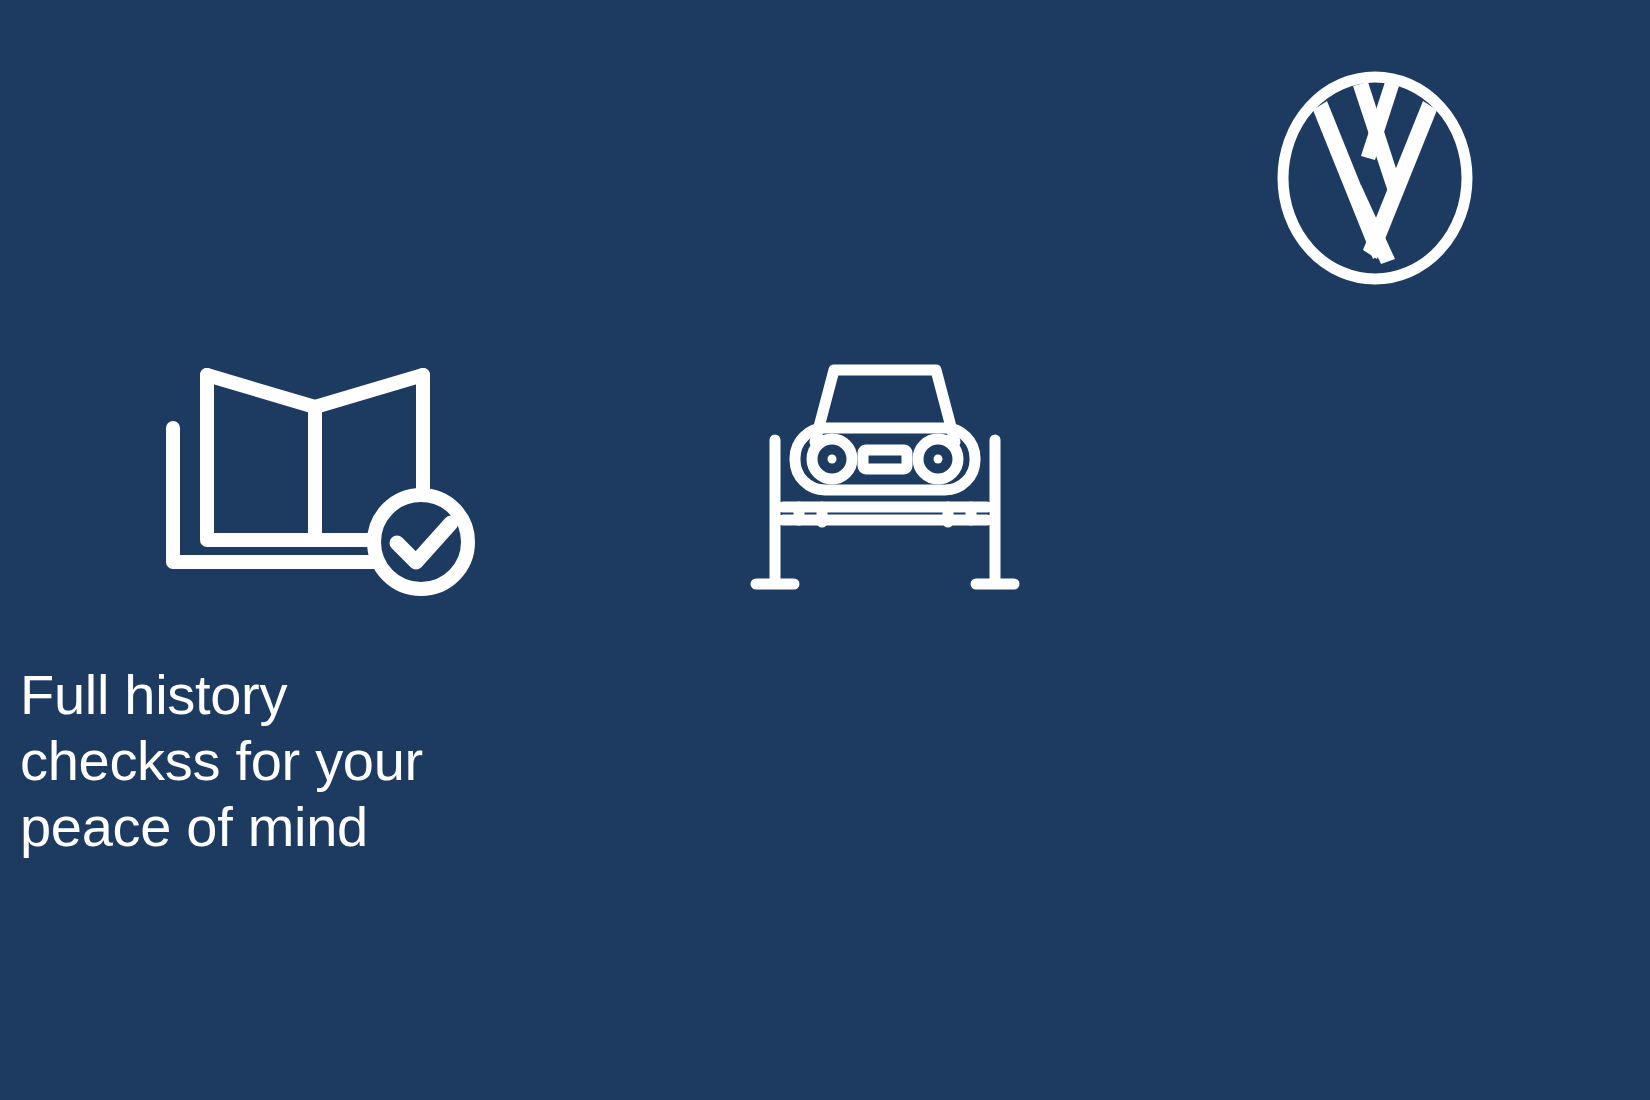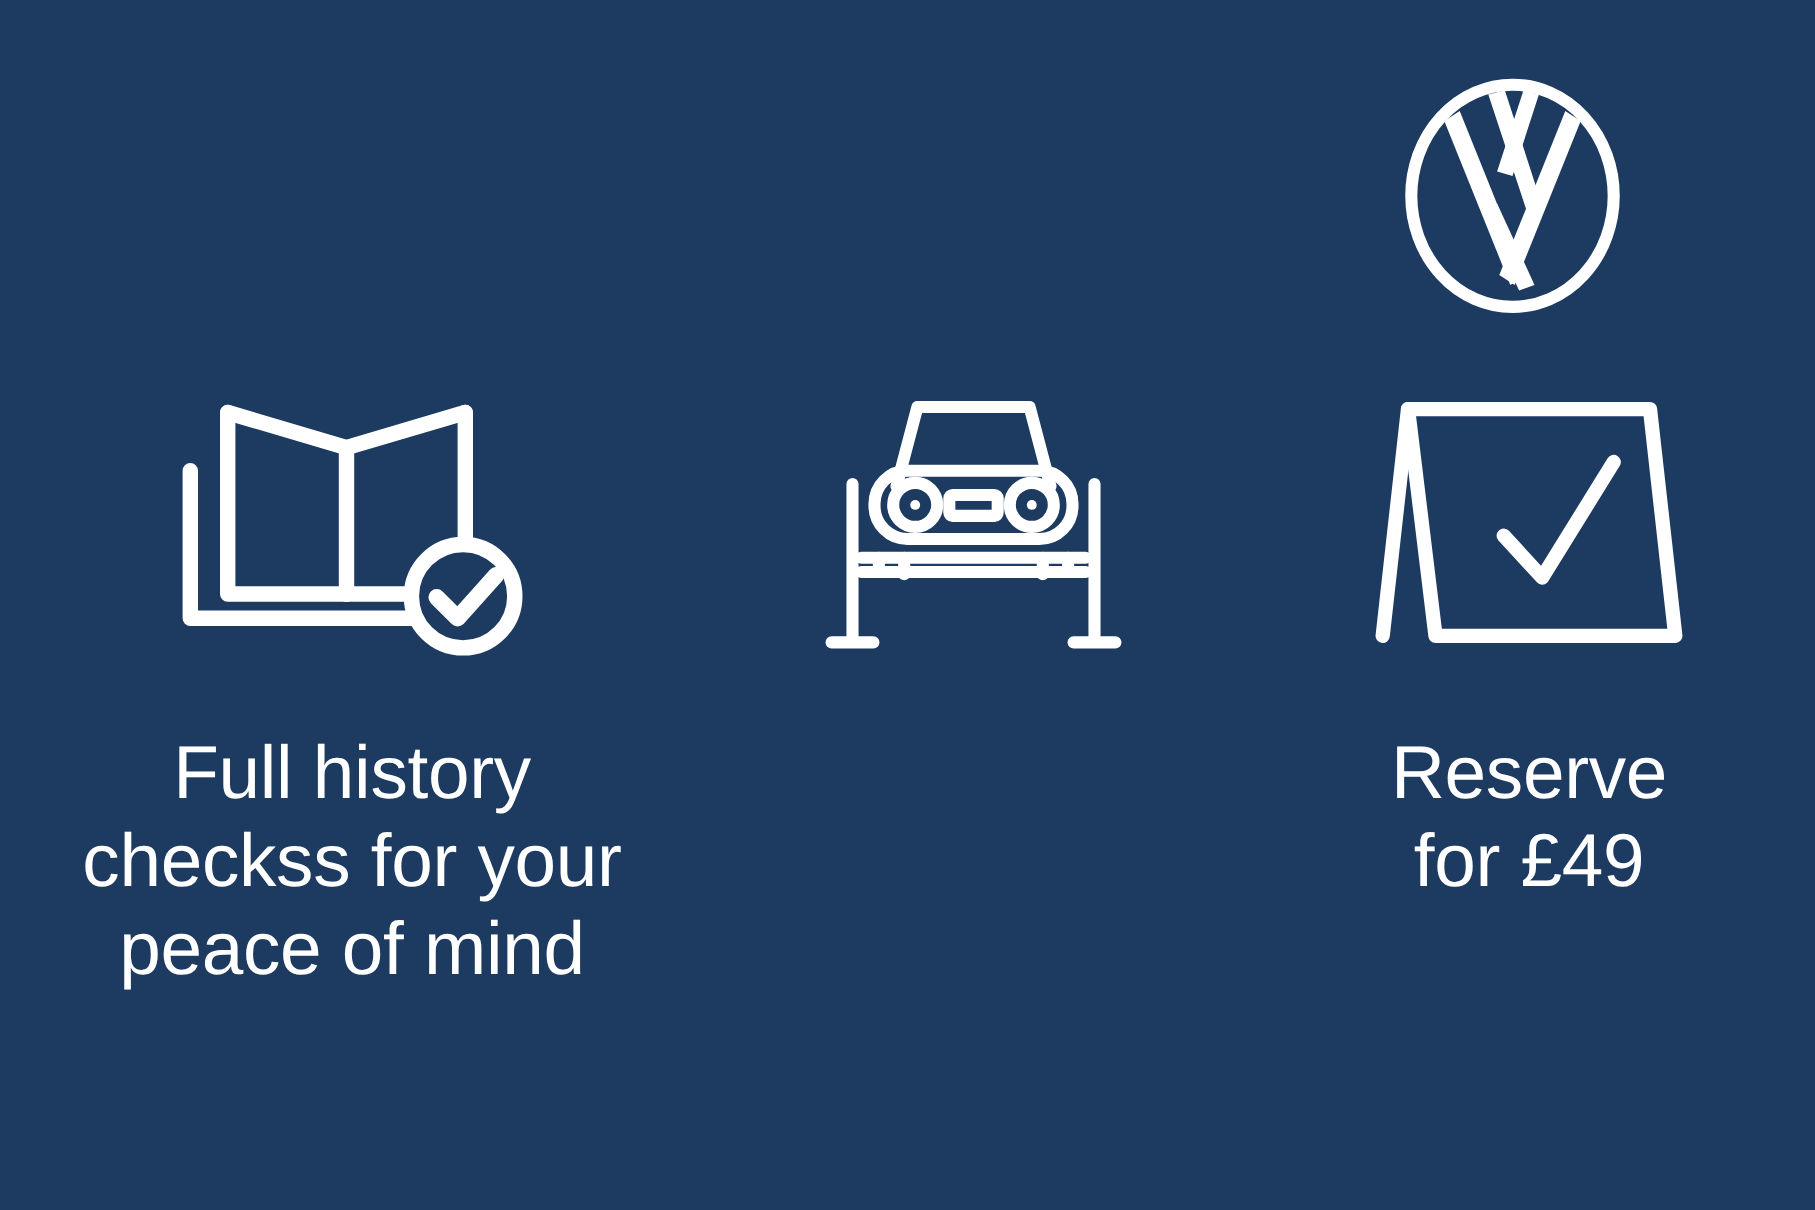--- a/index.html
+++ b/index.html
@@ -44,22 +44,22 @@
   .icon-wrap {
     height:270px;
     display:flex;
     align-items:flex-end;
     justify-content:center;
   }
   .icon-wrap svg { display:block; overflow:visible; }
 
   .feature-label {
     margin-top:62px;
-    text-align:center;
-    font-size:68px;
+    text-align:left;
+    font-size:56px;
     line-height:1.18;
     font-weight:400;
     letter-spacing:-0.3px;
     white-space:pre-line;
     color:#ffffff;
   }
   .feature-1 .feature-label { width:600px; }
   .feature-2 .feature-label { width:470px; }
   .feature-3 .feature-label { width:500px; }
 </style>
@@ -150,30 +150,14 @@
 
           <path d="M25 170 L245 170" stroke-width="9"></path>
 
           <path d="M6 234 L44 234"></path>
           <path d="M226 234 L264 234"></path>
         </g>
       </svg>
     </div>
   </div>
 
-  <div class="feature feature-3">
-    <div class="icon-wrap">
-      <svg width="310" height="250" viewBox="0 0 310 250">
-        <g fill="none" stroke="#ffffff" stroke-width="13" stroke-linecap="round" stroke-linejoin="round">
-
-          <path d="M45 22 L265 22 L288 228 L70 228 Z"></path>
-
-          <path d="M45 22 L22 228"></path>
-
-          <path d="M132 137 L167 175 L232 70"></path>
-        </g>
-      </svg>
-    </div>
-    <div class="feature-label">Reserve
-for £49</div>
-  </div>
 
 </div>
 
 </body></html>

